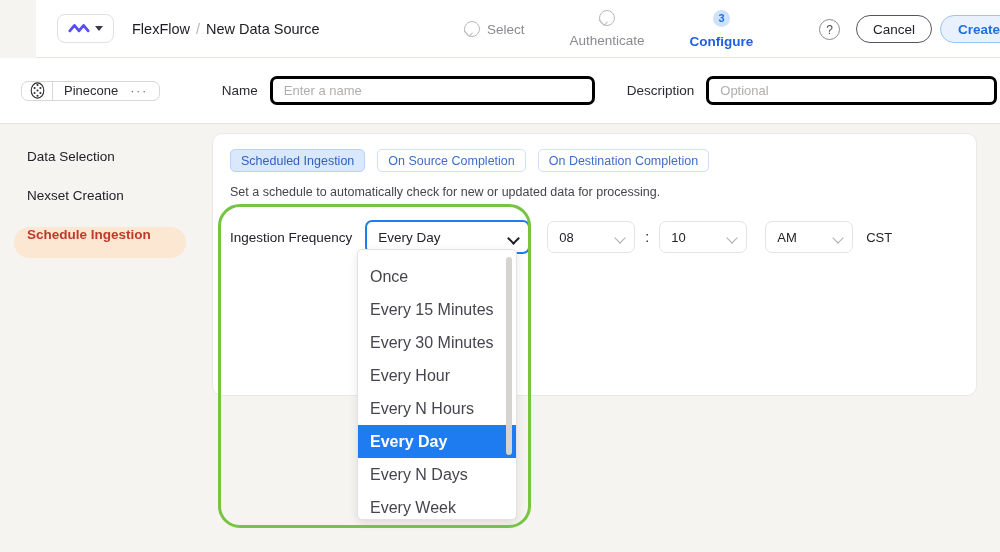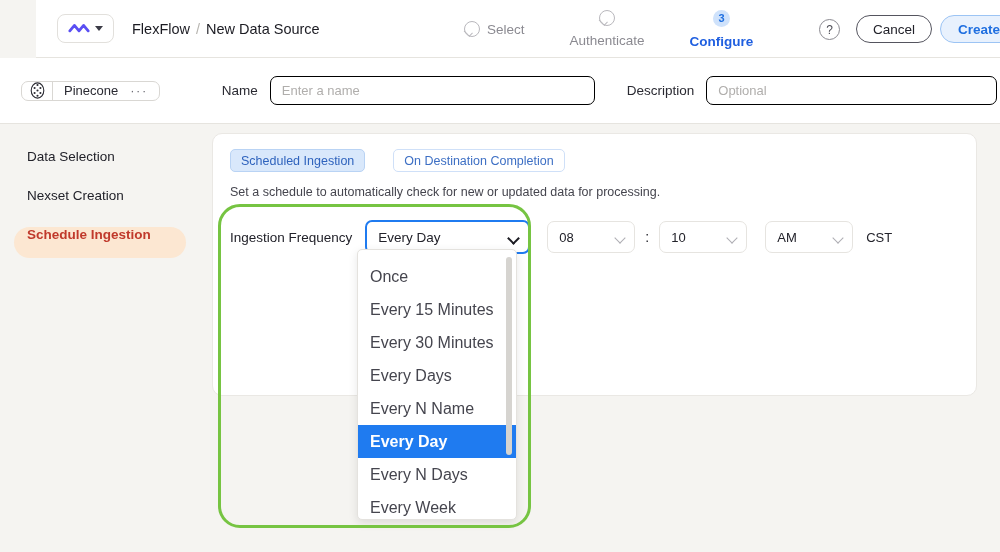--- a/index.html
+++ b/index.html
@@ -94,42 +94,42 @@
   }
   .connector-name {
     display: flex; align-items: center; gap: 12px; padding: 0 11px 0 11px;
     font-size: 13px; color: #2a2a32;
   }
   .dots { letter-spacing: 1.5px; color: #6d6c74; font-size: 13px; line-height: 8px; }
 
   .field-group { display: flex; align-items: center; }
   .field-label { font-size: 13.5px; color: #2a2a32; }
   .text-input {
-    height: 29px; border: 1px solid #000000; border-radius: 7px;
+    height: 29px; border: 3px solid #000000; border-radius: 7px;
     background: #fff; padding: 0 11px; font-size: 13px; color: #2a2a32;
     font-family: "Liberation Sans", sans-serif; outline: none;
   }
   .text-input::placeholder { color: #b0aeac; }
 
   
   .body-area { position: absolute; left: 0; top: 124px; width: 1000px; height: 428px; }
 
   .sidebar { position: absolute; left: 0; top: 0; width: 200px; padding-top: 17px; }
   .nav-item {
     height: 31px; margin: 8px 14px 7px 14px; padding: 0 13px;
     display: flex; align-items: flex-start; border-radius: 16px;
     font-size: 13.5px; color: #22222a; cursor: pointer;
   }
   .nav-item.active { background: #fce7d2; color: #c0392b; font-weight: 700; }
 
   .panel {
     position: absolute; left: 212px; top: 9px; width: 765px; height: 263px;
     background: #fff; border: 1px solid #eae8e4; border-radius: 10px;
   }
-  .tabs { position: absolute; left: 17px; top: 15px; display: flex; gap: 28px; }
+  .tabs { position: absolute; left: 17px; top: 15px; display: flex; gap: 12px; }
   .tab {
     height: 23px; padding: 0 10px; border-radius: 5px; font-size: 12.5px;
     display: flex; align-items: center; cursor: pointer;
     border: 1px solid #cfe0f8; background: #fff; color: #3d6fc4;
     font-family: "Liberation Sans", sans-serif;
   }
   .tab.active { background: #d9e8fb; border-color: #b9d3f4; color: #2f63bd; }
   .panel-desc {
     position: absolute; left: 17px; top: 51px; font-size: 12.5px; color: #45454e;
   }
@@ -270,20 +270,23 @@
         <span>Schedule Ingestion</span>
       </div>
     </div>
 
     <div class="panel">
       <div class="tabs">
         <div class="tab active">
           <span>Scheduled Ingestion</span>
         </div>
         <div class="tab">
+          <span>On Source Completion</span>
+        </div>
+        <div class="tab">
           <span>On Destination Completion</span>
         </div>
       </div>
 
       <div class="panel-desc">Set a schedule to automatically check for new or updated data for processing.</div>
 
       <div class="freq-row">
         <span class="freq-label">Ingestion Frequency</span>
 
         <div class="select-main">
@@ -318,24 +321,24 @@
       <div class="dd-item">
         <span>Once</span>
       </div>
       <div class="dd-item">
         <span>Every 15 Minutes</span>
       </div>
       <div class="dd-item">
         <span>Every 30 Minutes</span>
       </div>
       <div class="dd-item">
-        <span>Every Days</span>
-      </div>
-      <div class="dd-item">
-        <span>Every N Name</span>
+        <span>Every Hour</span>
+      </div>
+      <div class="dd-item">
+        <span>Every N Hours</span>
       </div>
       <div class="dd-item selected">
         <span>Every Day</span>
       </div>
       <div class="dd-item">
         <span>Every N Days</span>
       </div>
       <div class="dd-item">
         <span>Every Week</span>
       </div>

